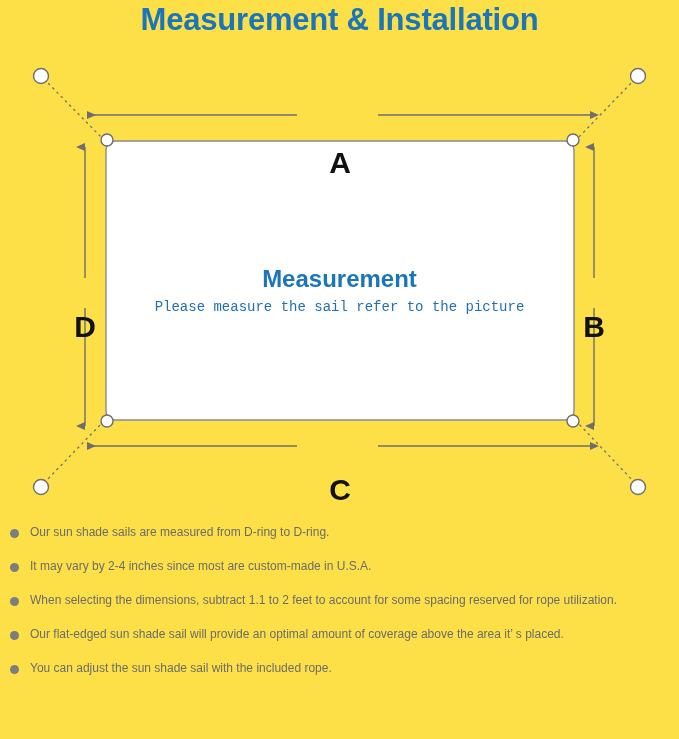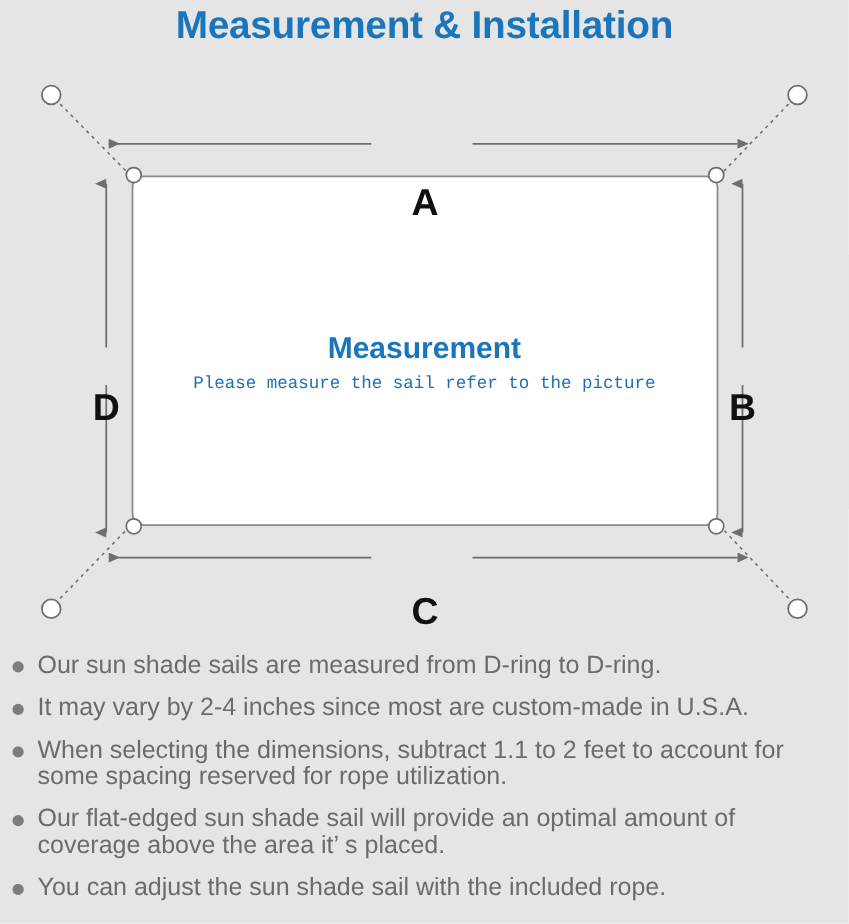--- a/index.html
+++ b/index.html
@@ -12,21 +12,21 @@
     height: 739px;
     font-family: "Liberation Sans", sans-serif;
     color: #595959;
     overflow: hidden;
     position: relative;
   }
   #page {
     position: relative;
     width: 679px;
     height: 739px;
-    background: #e5e5e5;
+    background: #fde047;
   }
 
   
   .title {
     position: absolute;
     left: 0;
     top: 2px;
     width: 679px;
     text-align: center;
     font-size: 31px;
@@ -105,21 +105,21 @@
     flex: 0 0 auto;
     width: 9px;
     height: 9px;
     border-radius: 50%;
     background: #7d7d7d;
     margin-top: 7px;
     margin-right: 11px;
   }
   .bullet-text {
     flex: 1 1 auto;
-    font-size: 20px;
+    font-size: 12px;
     line-height: 21px;
     color: #6b6b6b;
     font-family: "Liberation Sans", sans-serif;
   }
 </style>
 </head>
 <body>
 
 <div id="page">
 

